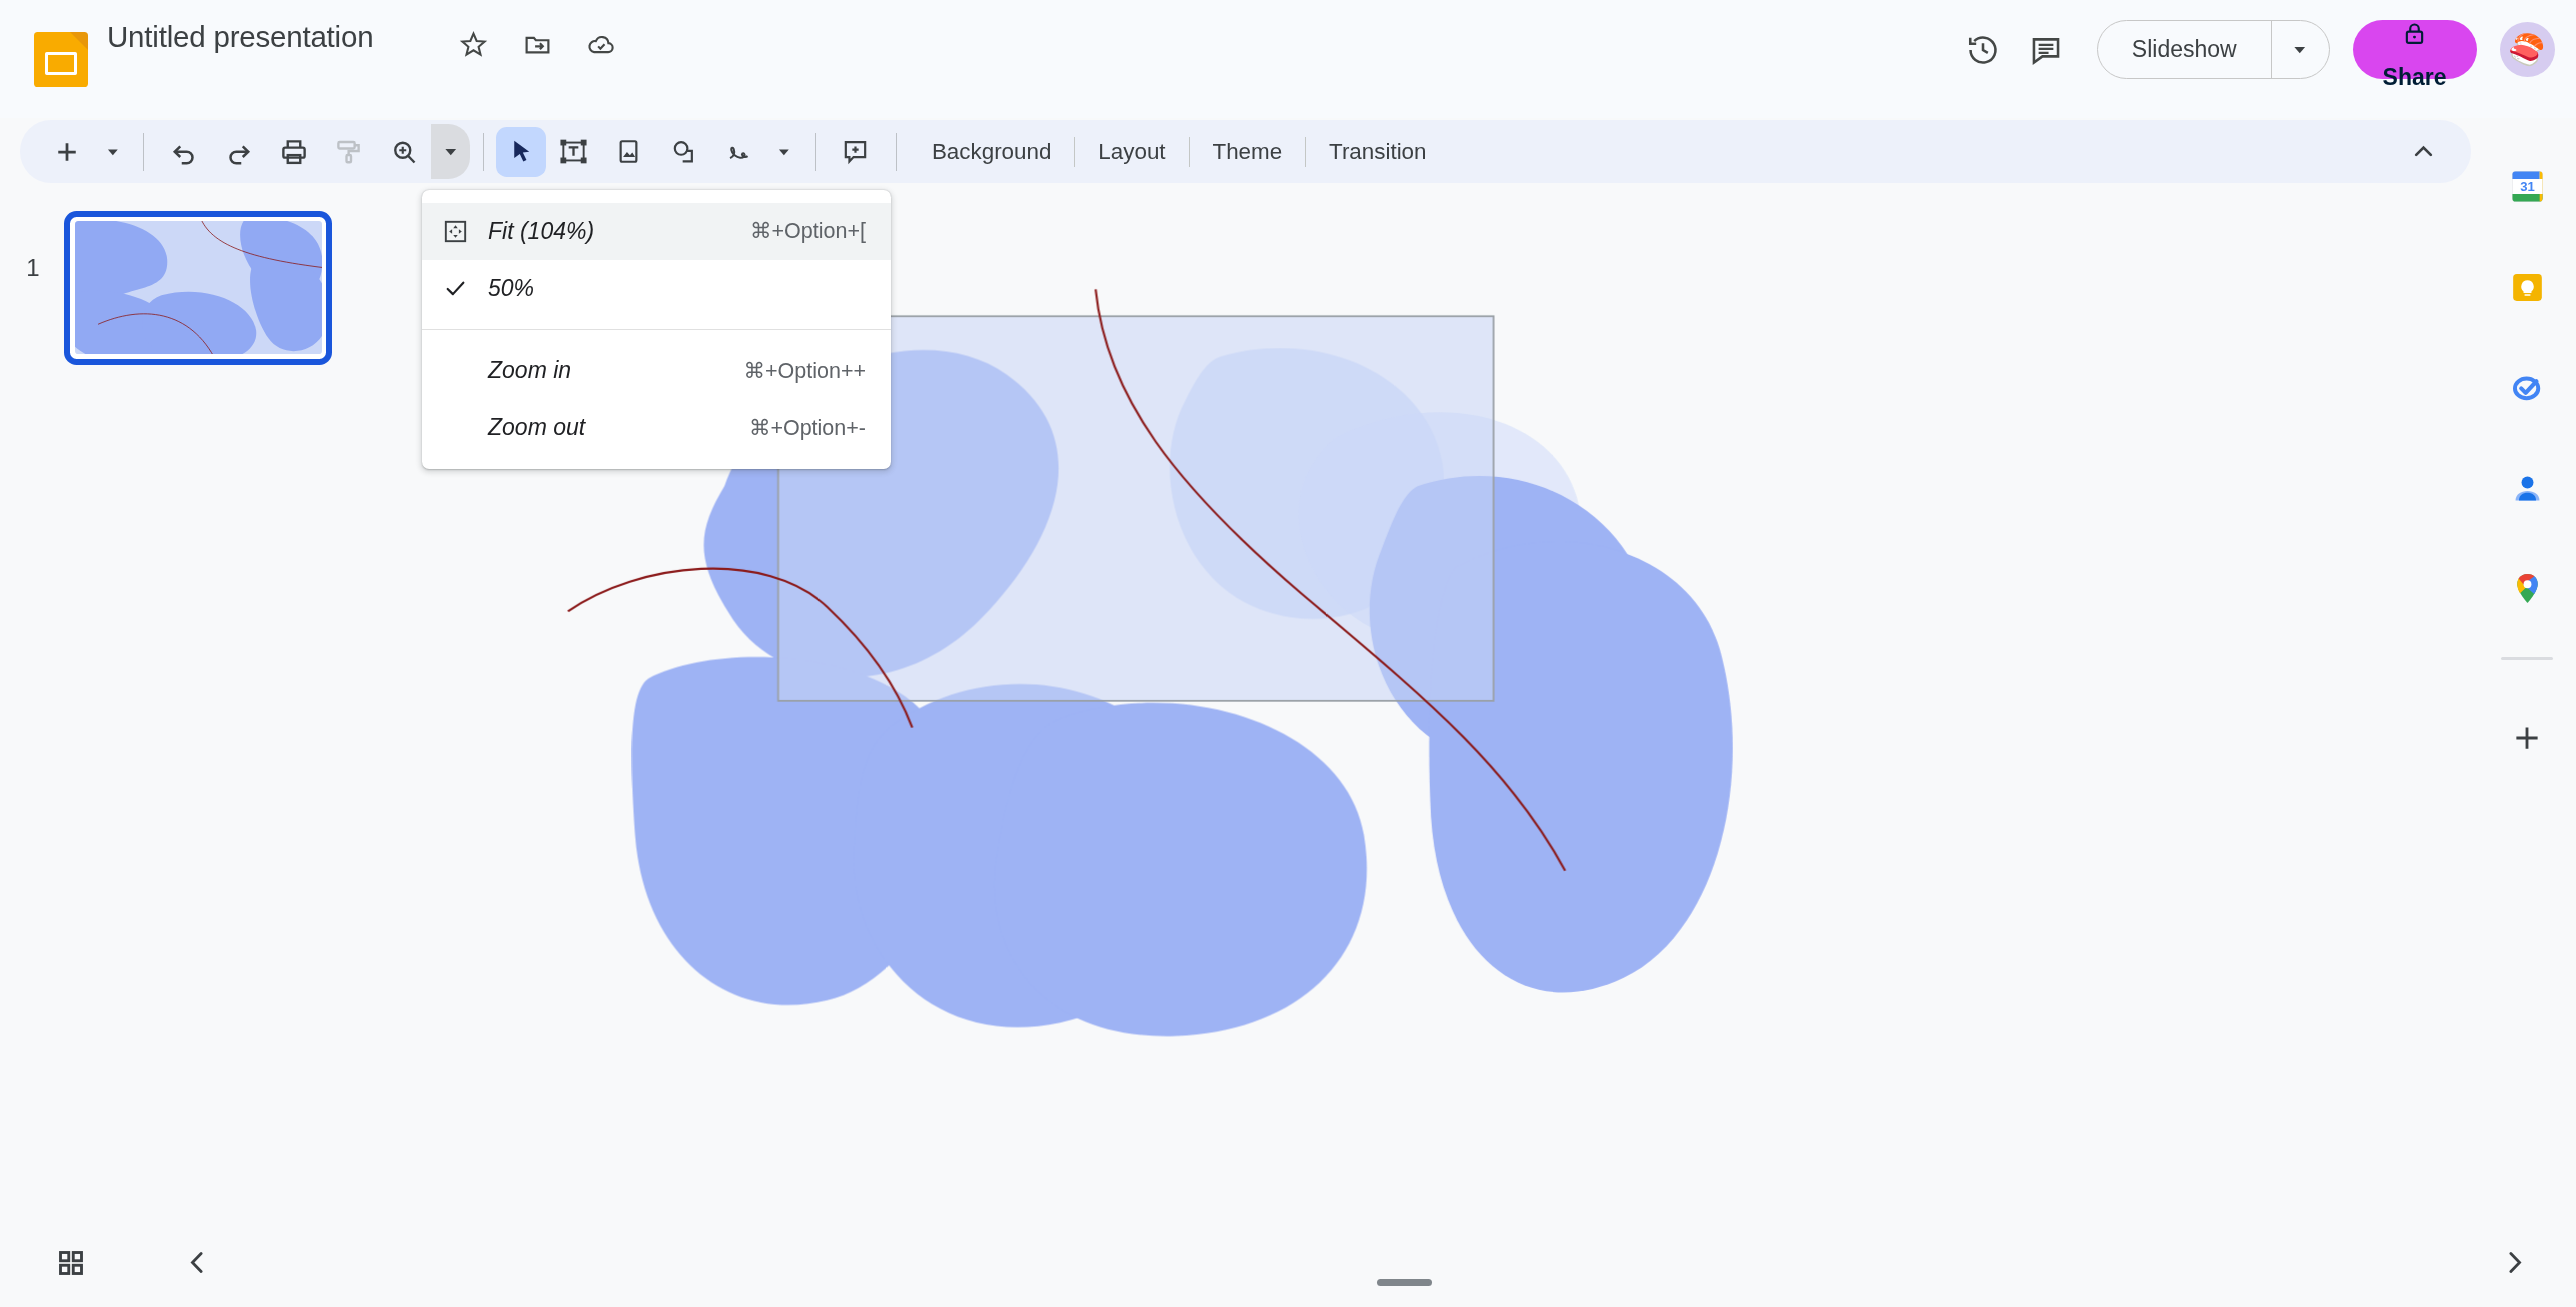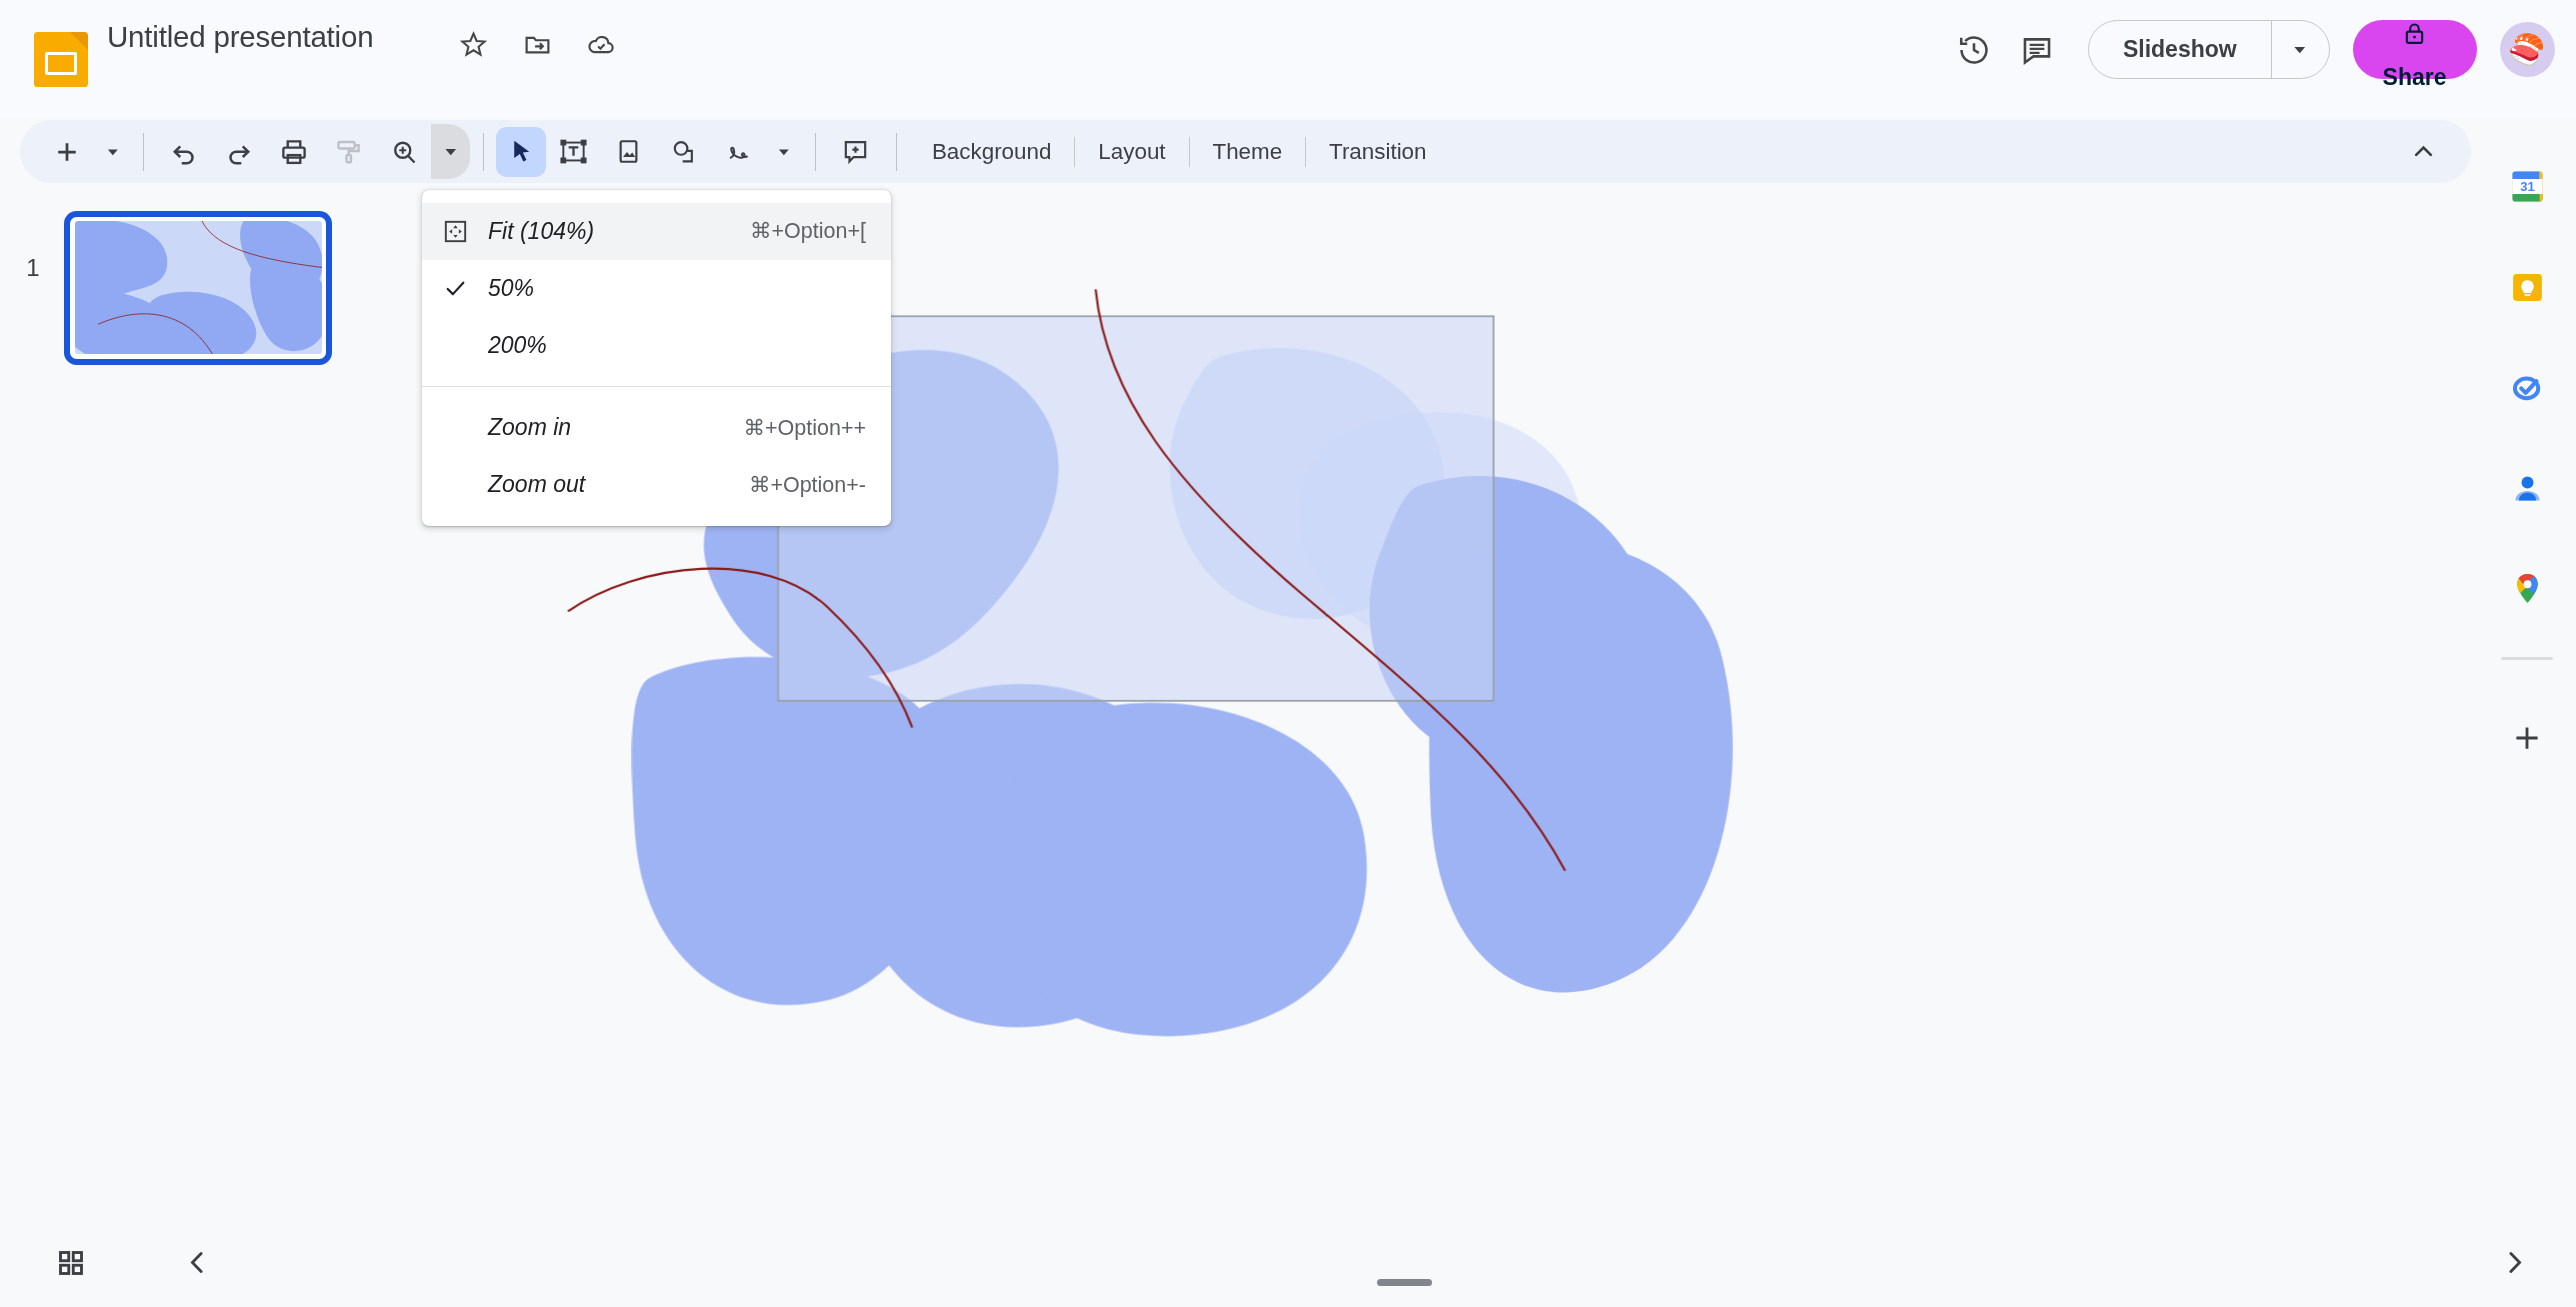--- a/index.html
+++ b/index.html
@@ -27,21 +27,21 @@
 
   .menubar { position:absolute; left:106px; top:70px; display:flex; gap:0; align-items:center; }
   .menu-item { font-size:22.4px; color:#3c4043; padding:3.6px 15px; border-radius:5.4px; cursor:pointer; white-space:nowrap;}
   .menu-item:first-child { padding-left:7.2px; }
 
   .topright { position:absolute; right:21.5px; top:18px; display:flex; align-items:center; gap:0; }
   .tr-icon { width:63px; height:63px; border-radius:50%; display:flex; align-items:center; justify-content:center; color:#444746; cursor:pointer;}
   .slideshow-group { display:flex; align-items:center; height:59px; border:0.9px solid #c7c7c7;
       border-radius:29.5px; margin-left:19.7px; overflow:hidden; background:transparent; }
   .slideshow-btn { padding:0 34px; height:100%; display:flex; align-items:center;
-      font-size:23px; font-weight:bold; color:#3c4043; cursor:pointer; white-space:nowrap;}
+      font-size:23px; font-weight:normal; color:#3c4043; cursor:pointer; white-space:nowrap;}
   .slideshow-sep { width:0.9px; height:59px; background:#c7c7c7; }
   .slideshow-caret { width:57px; height:100%; display:flex; align-items:center; justify-content:center; cursor:pointer;}
   .share-btn { display:flex; align-items:center; gap:14.3px; height:59px; padding:0 30px;
       background:#d946ef; border-radius:29.5px; margin-left:23px; cursor:pointer;flex-direction:column; }
   .share-label { font-size:23px; color:#001d35; font-weight:bold; white-space:nowrap;}
   .avatar { width:55px; height:55px; border-radius:50%; background:#d6ccf0;
       margin-left:23px; display:flex; align-items:center; justify-content:center;
       font-size:30px; cursor:pointer; overflow:hidden;}
 
   
@@ -437,25 +437,20 @@
       <div class="zm-lead">
         <svg width="25" height="25" viewBox="0 0 24 24" fill="none" stroke="#202124" stroke-width="2.1" stroke-linecap="round" stroke-linejoin="round">
           <path d="M4.5 12.4l5 5 10-11"></path>
         </svg>
       </div>
       <div class="zm-label">50%</div>
       <div class="zm-shortcut"></div>
     </div>
 
 
-    <div class="zm-item">
-      <div class="zm-lead"></div>
-      <div class="zm-label">200%</div>
-      <div class="zm-shortcut"></div>
-    </div>
 
     <div class="zm-divider"></div>
 
     <div class="zm-item">
       <div class="zm-lead"></div>
       <div class="zm-label">Zoom in</div>
       <div class="zm-shortcut">⌘+Option++</div>
     </div>
 
     <div class="zm-item">

